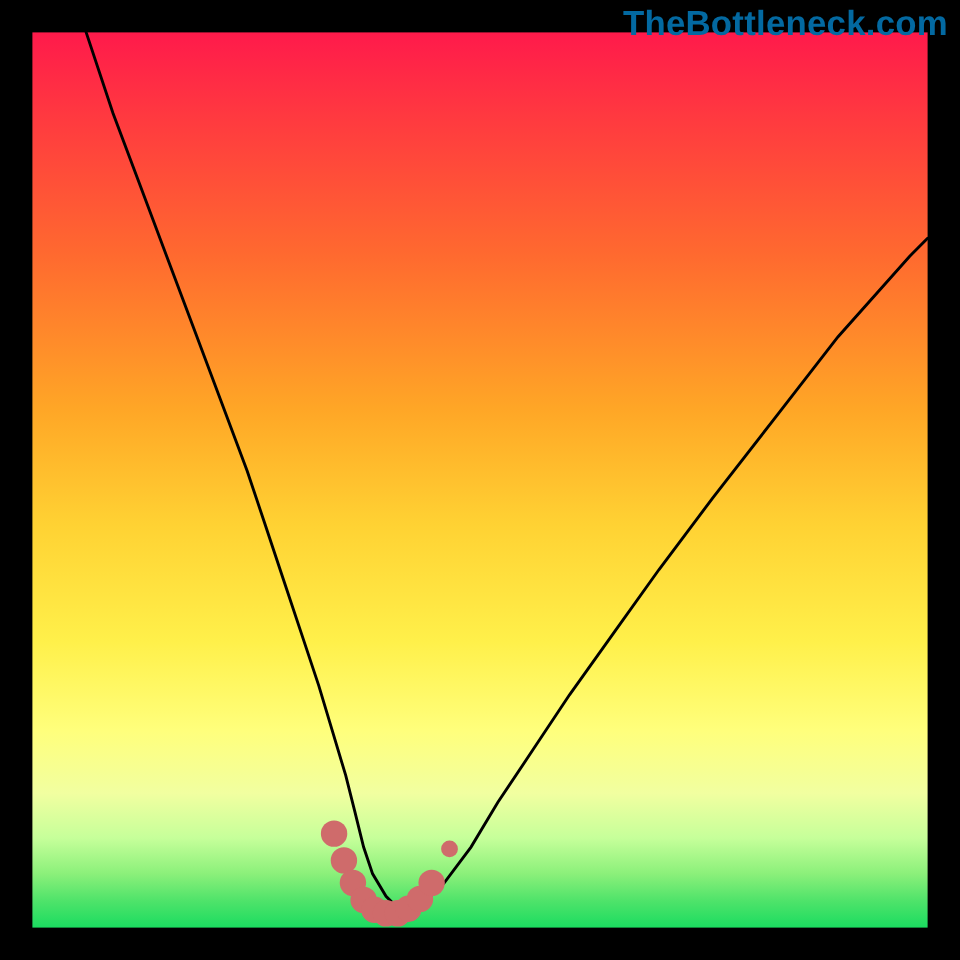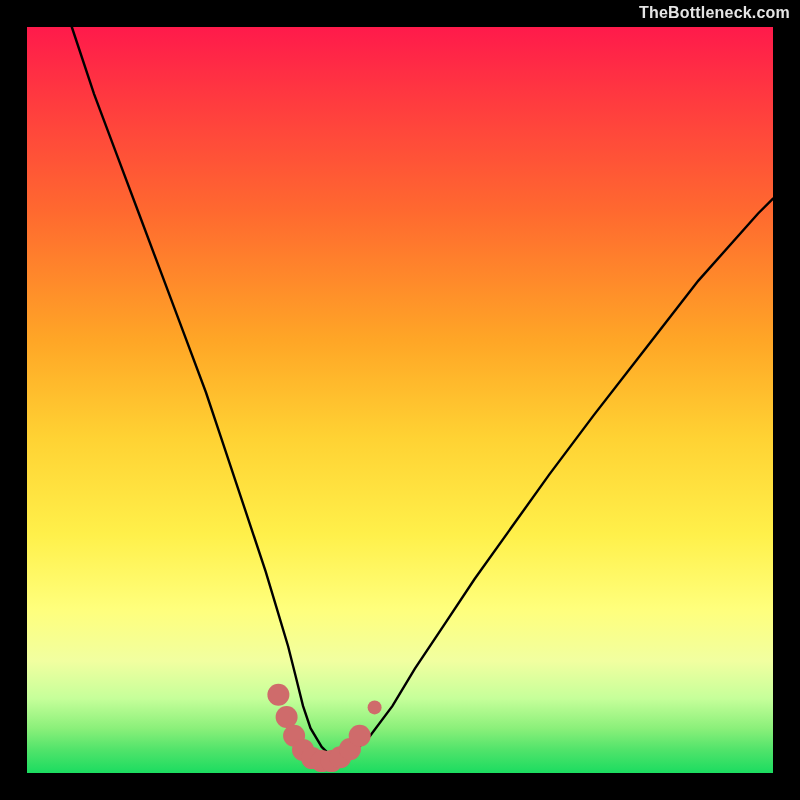--- a/index.html
+++ b/index.html
@@ -37,22 +37,22 @@
       #c6ff9a 90%,
       #8bf07a 94%,
       #4fe36a 97%,
       #1bdc60 100%
     );
   }
   .watermark {
     position: absolute;
     top: 4px;
     right: 10px;
-    color: #e5e5e5;
-    font-size: 16px;
+    color: #0369a1;
+    font-size: 29px;
     font-weight: 600;
     letter-spacing: 0.2px;
     user-select: none;
   }
   svg.curve {
     position: absolute;
     left: 0;
     top: 0;
     width: 746px;
     height: 746px;

